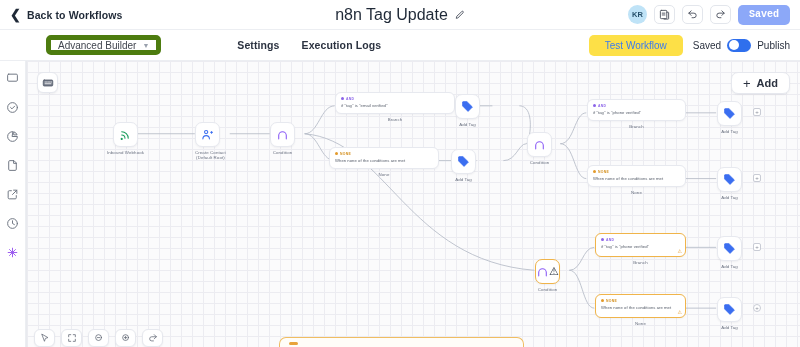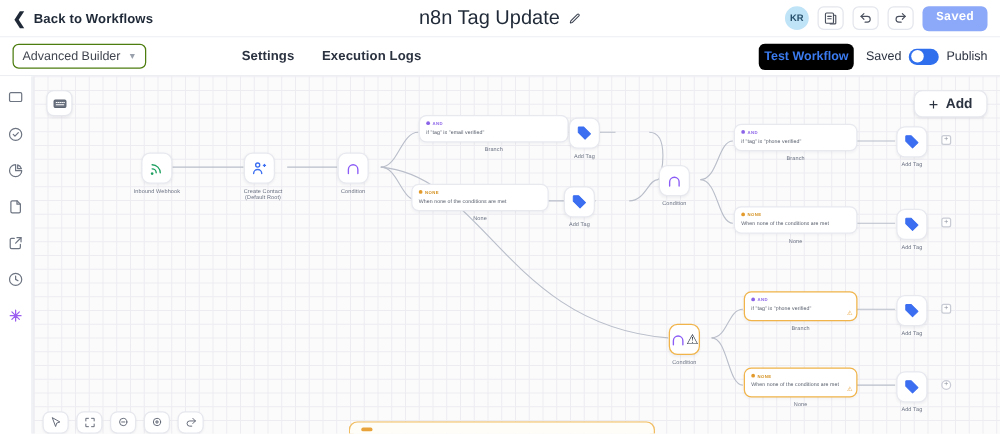--- a/index.html
+++ b/index.html
@@ -51,40 +51,41 @@
   }
 
   
   .subbar {
     height: 31px; flex: 0 0 31px; display: flex; align-items: center;
     background: #fff; border-bottom: 1px solid #eceef2; padding: 0 10px;
     position: relative;
   }
   .builder-select {
     display: flex; align-items: center; gap: 6px; height: 20px; padding: 0 7px;
-    border: 1px solid #4d7c0f; border-radius: 5px; background: #fff;
+    border: 5px solid #4d7c0f; border-radius: 5px; background: #fff;
     font-size: 10px; color: #40454f; cursor: pointer; min-width: 92px;
     justify-content: space-between;
+    margin-left: 36px;
   }
   .builder-select .caret { color: #9aa1ad; font-size: 7px; }
   .tabs { display: flex; align-items: center; gap: 22px; margin-left: 76px; height: 31px; }
   .tab {
     font-size: 10.5px; font-weight: 700; color: #2b3240; cursor: pointer;
     height: 31px; display: flex; align-items: center; position: relative;
     letter-spacing: .1px;
   }
   .tab.active { color: #2f6fed; }
   .tab.active::after {
     content: ""; position: absolute; left: 0; right: 0; bottom: 0; height: 2px;
     background: #2f6fed; border-radius: 2px 2px 0 0;
   }
   .sub-right { margin-left: auto; display: flex; align-items: center; gap: 10px; }
   .test-btn {
-    height: 21px; padding: 0 4px; border-radius: 5px; background: #000000;
-    color: #3b7bf0; font-size: 10px; font-weight: 700; display: flex;
+    height: 21px; padding: 0 16px; border-radius: 5px; background: #fde047;
+    color: #3b7bf0; font-size: 10px; font-weight: 400; display: flex;
     align-items: center; cursor: pointer;
   }
   .toggle-wrap { display: flex; align-items: center; gap: 6px; font-size: 10px; color: #2b3240; font-weight: 400; }
   .toggle {
     width: 24px; height: 13px; border-radius: 7px; background: #2f6fed;
     position: relative; cursor: pointer;
   }
   .toggle .knob {
     position: absolute; width: 10px; height: 10px; border-radius: 50%;
     background: #fff; top: 1.5px; left: 1.5px;

